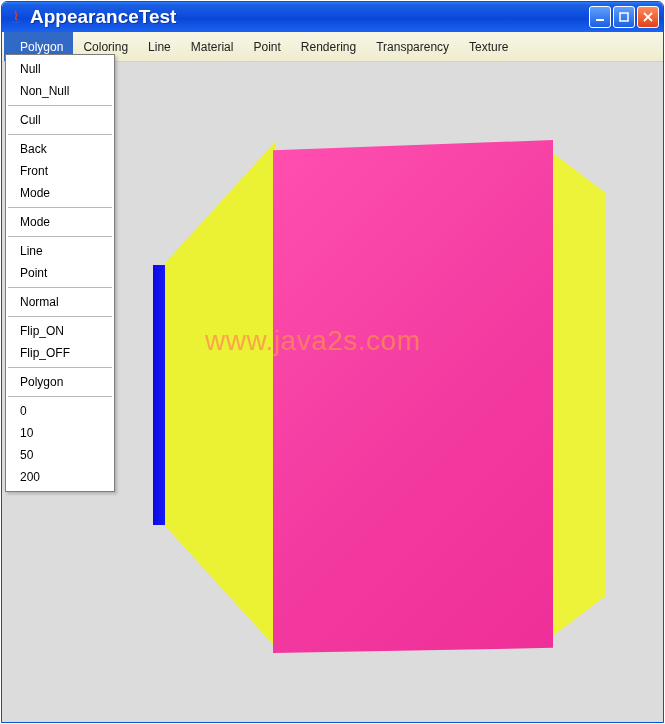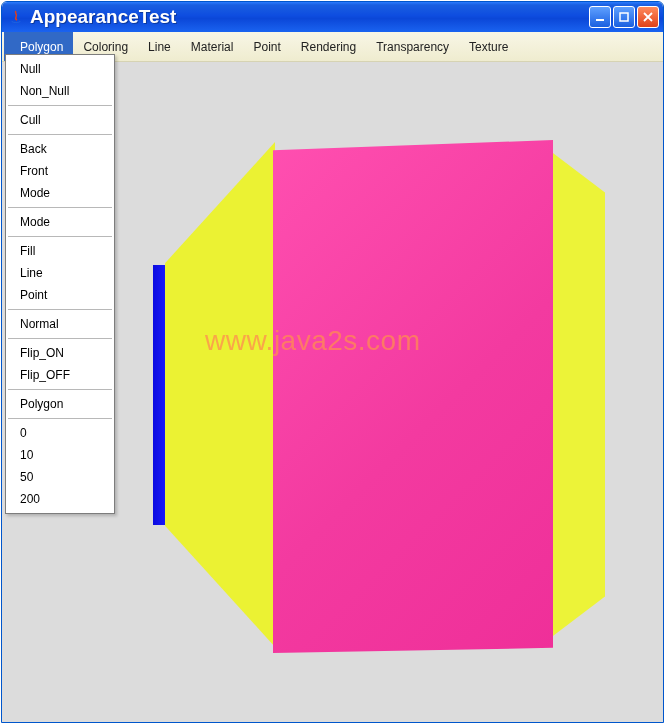--- a/index.html
+++ b/index.html
@@ -200,21 +200,20 @@
       <div class="dd-item">Non_Null</div>
       <div class="dd-sep"></div>
       <div class="dd-item">Cull</div>
       <div class="dd-sep"></div>
       <div class="dd-item">Back</div>
       <div class="dd-item">Front</div>
       <div class="dd-item">Mode</div>
       <div class="dd-sep"></div>
       <div class="dd-item">Mode</div>
       <div class="dd-sep"></div>
-      <div class="dd-item">Fill</div>
       <div class="dd-item">Line</div>
       <div class="dd-item">Point</div>
       <div class="dd-sep"></div>
       <div class="dd-item">Normal</div>
       <div class="dd-sep"></div>
       <div class="dd-item">Flip_ON</div>
       <div class="dd-item">Flip_OFF</div>
       <div class="dd-sep"></div>
       <div class="dd-item">Polygon</div>
       <div class="dd-sep"></div>

